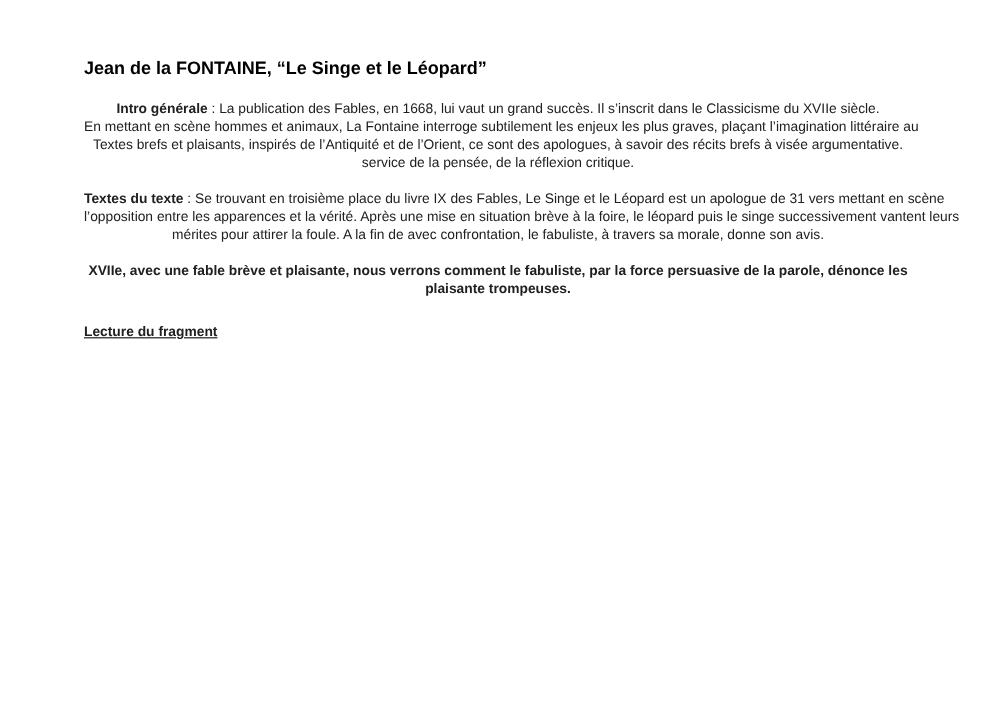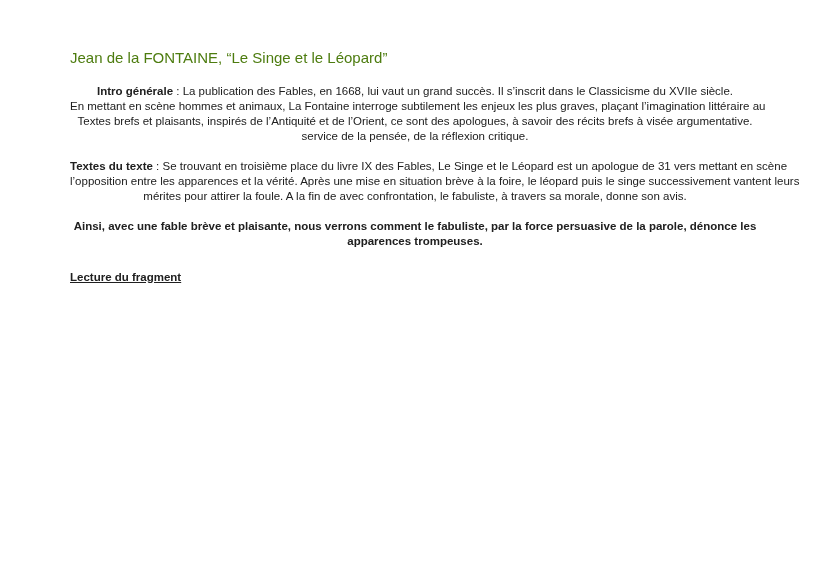--- a/index.html
+++ b/index.html
@@ -15,24 +15,24 @@
     color: #202020;
   }
   .page {
     box-sizing: border-box;
     width: 828px;
     height: 586px;
     padding: 48px 68px 0 70px;
   }
   .doc-title {
     font-size: 15px;
-    font-weight: normal;
+    font-weight: bold;
     line-height: 19px;
     margin: 0 0 17px 0;
-    color: #4d7c0f;
+    color: #000000;
   }
   .para {
     font-size: 11.5px;
     line-height: 15px;
     margin: 0 0 15px 0;
     text-align: center;
   }
   .para .line {
     display: block;
     white-space: nowrap;
@@ -65,19 +65,19 @@
     <span class="line">service de la pensée, de la réflexion critique.</span>
   </p>
 
   <p class="para">
     <span class="line"><b>Textes du texte</b><span> : Se trouvant en troisième place du livre IX des Fables, Le Singe et le Léopard est un apologue de 31 vers mettant en scène</span></span>
     <span class="line">l’opposition entre les apparences et la vérité. Après une mise en situation brève à la foire, le léopard puis le singe successivement vantent leurs</span>
     <span class="line">mérites pour attirer la foule. A la fin de avec confrontation, le fabuliste, à travers sa morale, donne son avis.</span>
   </p>
 
   <p class="para bold">
-    <span class="line">Ainsi, avec une fable brève et plaisante, nous verrons comment le fabuliste, par la force persuasive de la parole, dénonce les</span>
-    <span class="line">apparences trompeuses.</span>
+    <span class="line">XVIIe, avec une fable brève et plaisante, nous verrons comment le fabuliste, par la force persuasive de la parole, dénonce les</span>
+    <span class="line">plaisante trompeuses.</span>
   </p>
 
   <p class="subheading">Lecture du fragment</p>
 
 </div>
 
 </body></html>

